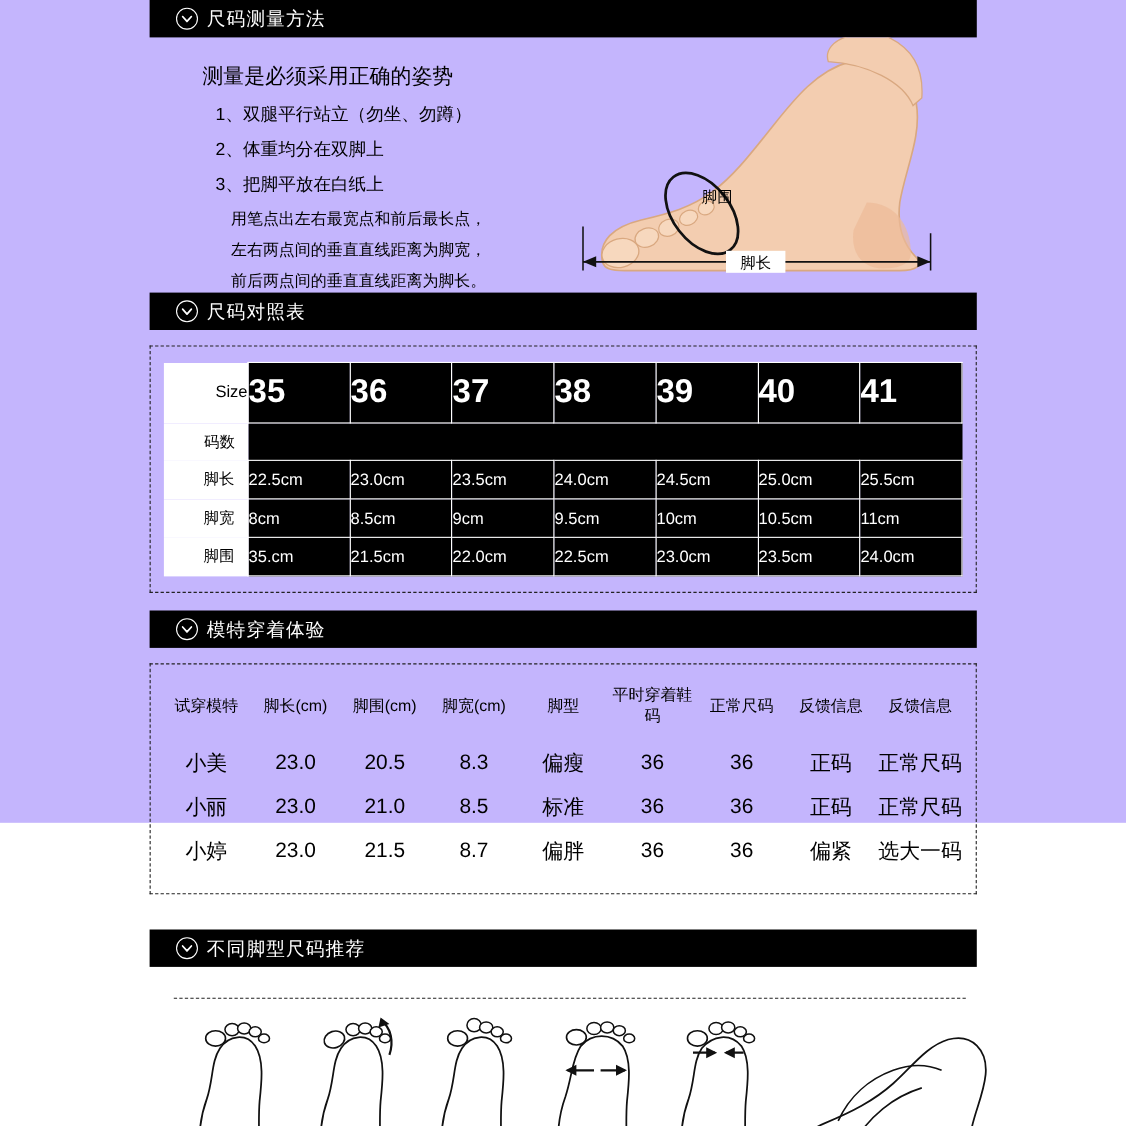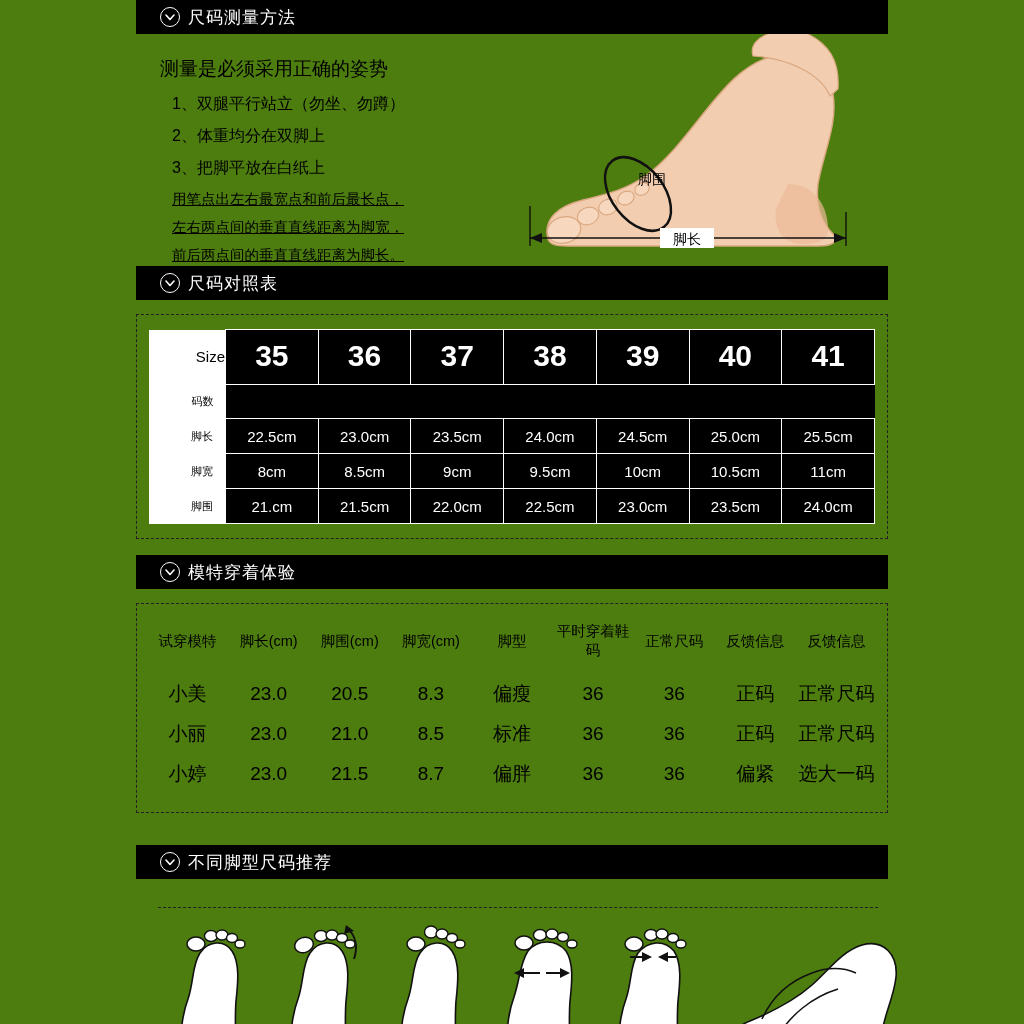--- a/index.html
+++ b/index.html
@@ -10,23 +10,23 @@
   body {
     width: 1024px;
     height: 1024px;
     font-family: "Liberation Sans", sans-serif;
     color: #000;
     position: relative;
     overflow: hidden;
   }
   .page {
     width: 1024px;
-    height: 1024px;
+    height: 748px;
     position: relative;
-    background: #4d7c0f;
+    background: #c4b5fd;
   }
   
   .content {
     position: absolute;
     left: 0;
     top: 0;
     width: 1024px;
   }
 
   
@@ -59,37 +59,36 @@
   }
 
   
   .sec1 {
     position: relative;
     margin: 0 136px;
     height: 232px;
   }
   .sec1 .txt {
     position: absolute;
-    left: 20px;
+    left: 44px;
     top: 22px;
     width: 370px;
   }
   .sec1 .head {
     font-size: 19px;
     margin-bottom: 12px;
     margin-left: 4px;
   }
   .sec1 .li {
     font-size: 16px;
     margin: 0 0 11px 16px;
   }
   .sec1 .sub {
     font-size: 14.5px;
-    margin: 0 0 9px 16px;
-    text-decoration: underline;
+    margin: 0 0 9px 30px;
   }
   .footimg {
     position: absolute;
     right: 0px;
     top: 0px;
     width: 400px;
     height: 232px;
   }
 
   
@@ -98,36 +97,35 @@
     border: 1.5px dashed #222;
     padding: 14px 12px;
     box-sizing: border-box;
   }
   table.sizes {
     border-collapse: collapse;
     width: 100%;
     table-layout: fixed;
   }
   table.sizes td {
-    text-align: center;
     vertical-align: middle;
     background: #000;
     color: #fff;
     border: 1px solid #fff;
     font-size: 15px;
     padding: 4px 0;
     height: 26px;
   }
   table.sizes td.lbl {
     background: #fff;
     color: #000;
     border: none;
     text-align: right;
     padding-right: 12px;
-    font-size: 11px;
+    font-size: 14px;
     width: 76px;
   }
   table.sizes tr.sizerow td {
     font-size: 30px;
     font-weight: bold;
     height: 48px;
     padding: 2px 0 4px 0;
   }
   table.sizes tr.sizerow td.lbl { font-size: 15px; font-weight: normal; }
 
@@ -285,21 +283,21 @@
           <td>8cm</td>
           <td>8.5cm</td>
           <td>9cm</td>
           <td>9.5cm</td>
           <td>10cm</td>
           <td>10.5cm</td>
           <td>11cm</td>
         </tr>
         <tr>
           <td class="lbl">脚围</td>
-          <td>21.cm</td>
+          <td>35.cm</td>
           <td>21.5cm</td>
           <td>22.0cm</td>
           <td>22.5cm</td>
           <td>23.0cm</td>
           <td>23.5cm</td>
           <td>24.0cm</td>
         </tr>
       </tbody>
         </table>
     </div>

